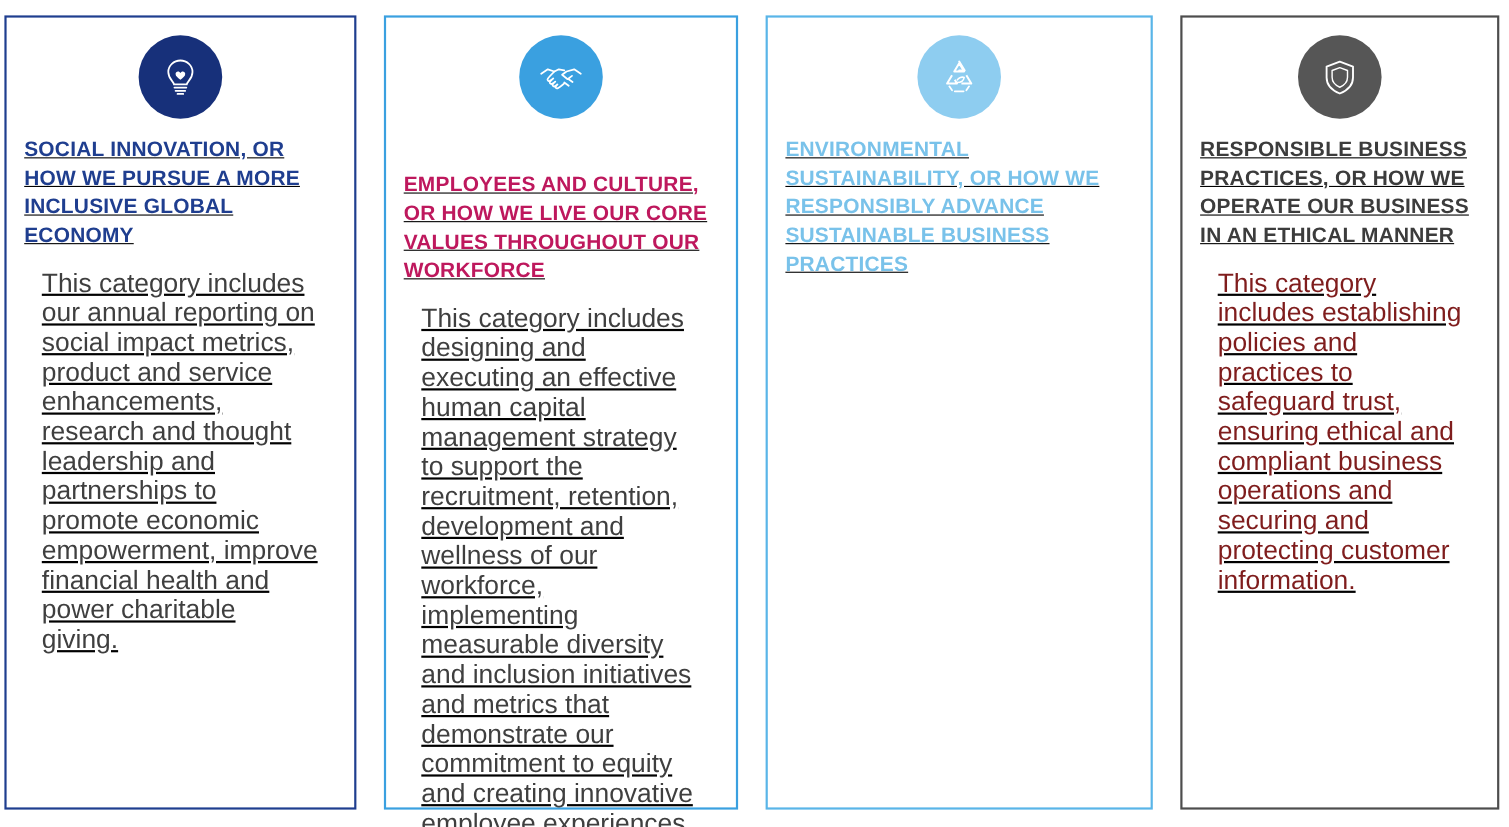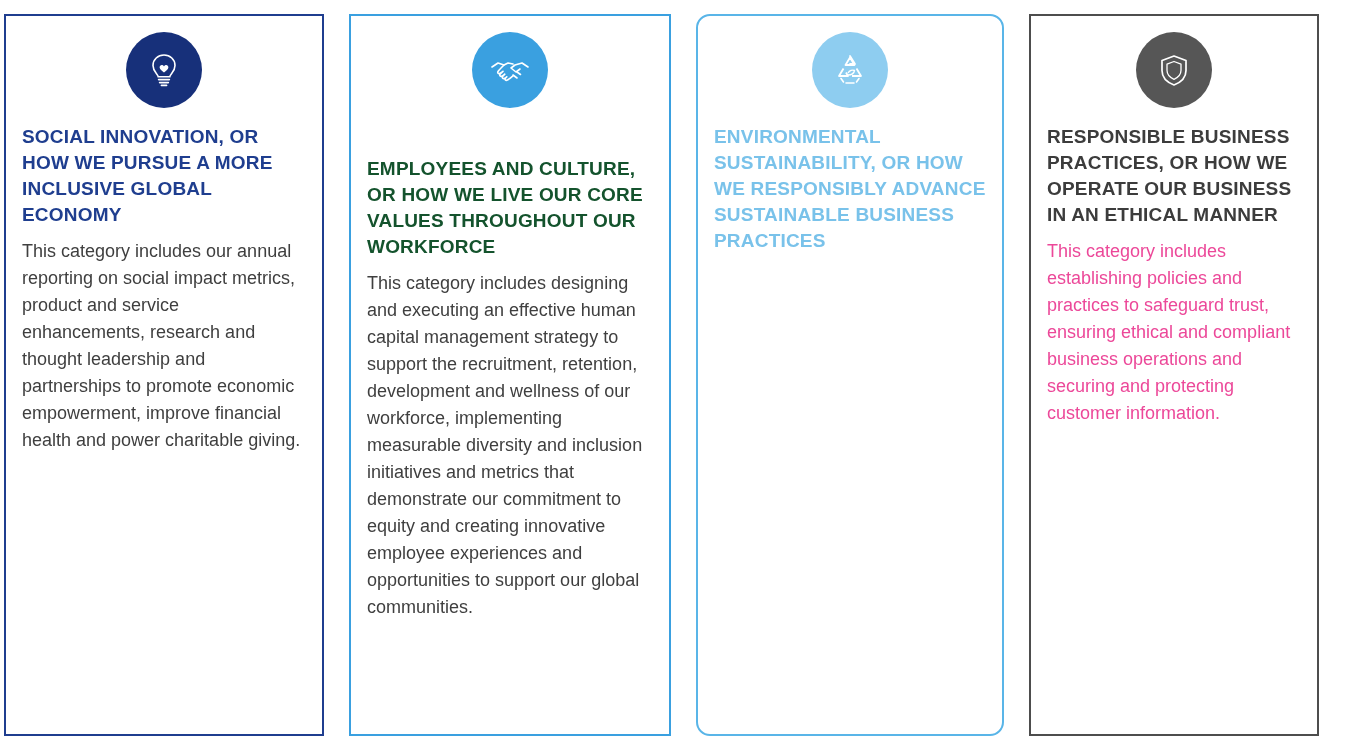--- a/index.html
+++ b/index.html
@@ -31,33 +31,34 @@
     overflow: hidden;
     white-space: nowrap;
   }
   .cards {
     position: absolute;
     top: 14px;
     left: 4px;
     display: flex;
     gap: 25px;
     align-items: center;
+    text-decoration: underline;
   }
   .card {
     box-sizing: border-box;
     width: 320px;
     height: 722px;
     border: 2px solid #1b3d8c;
     padding: 0 16px 10px 16px;
     position: relative;
     background: #ffffff;
   }
   .card.c1 { border-color: #1f3e8f; }
   .card.c2 { border-color: #3aa0e0; width: 322px; }
-  .card.c3 { border-color: #59b5e8; width: 308px; border-radius: 14px; }
+  .card.c3 { border-color: #59b5e8; width: 352px; }
   .card.c4 { border-color: #4d4d4d; width: 290px; }
 
   .icon-wrap {
     display: flex;
     justify-content: center;
     margin-top: 16px;
     margin-bottom: 16px;
   }
   .icon-circle {
     width: 76px;
@@ -71,31 +72,31 @@
 
   .card-title {
     font-size: 19px;
     line-height: 26px;
     font-weight: bold;
     letter-spacing: 0.2px;
     margin: 0 0 10px 0;
     text-transform: uppercase;
   }
   .c1 .card-title { color: #1f3e8f; }
-  .c2 .card-title { color: #14532d; margin-top: 48px; }
+  .c2 .card-title { color: #be185d; margin-top: 48px; }
   .c3 .card-title { color: #79c2ea; }
   .c4 .card-title { color: #3c3c3c; }
 
   .card-body {
-    font-size: 18px;
+    font-size: 24px;
     line-height: 27px;
     color: #3f3f3f;
-    margin: 0;
+    margin: 16px;
   }
-  .c4 .card-body { color: #ec4899; }
+  .c4 .card-body { color: #7f1d1d; }
 </style>
 </head>
 <body>
 
 <div class="board">
 
   <div class="top-snippet">&nbsp;</div>
 
   <div class="cards">
 

